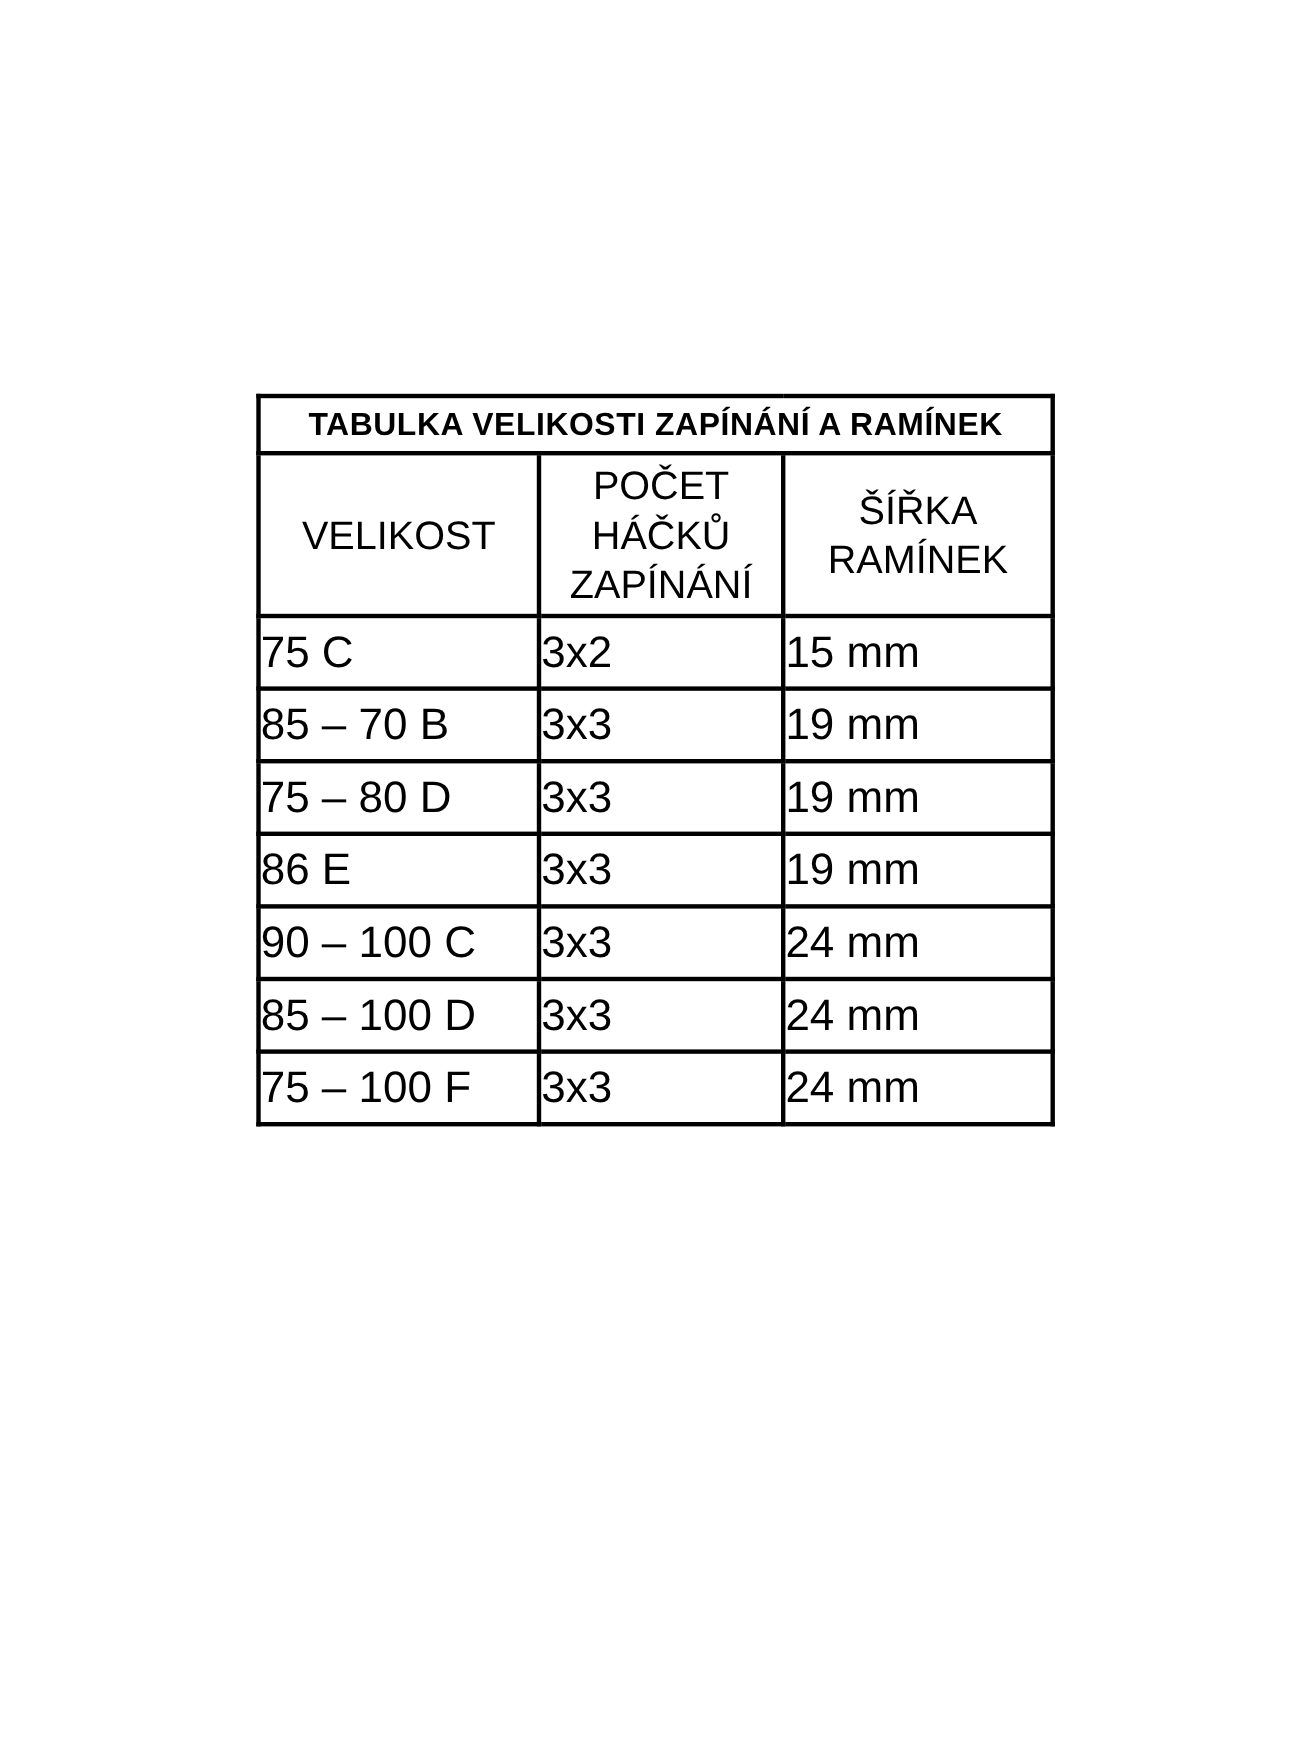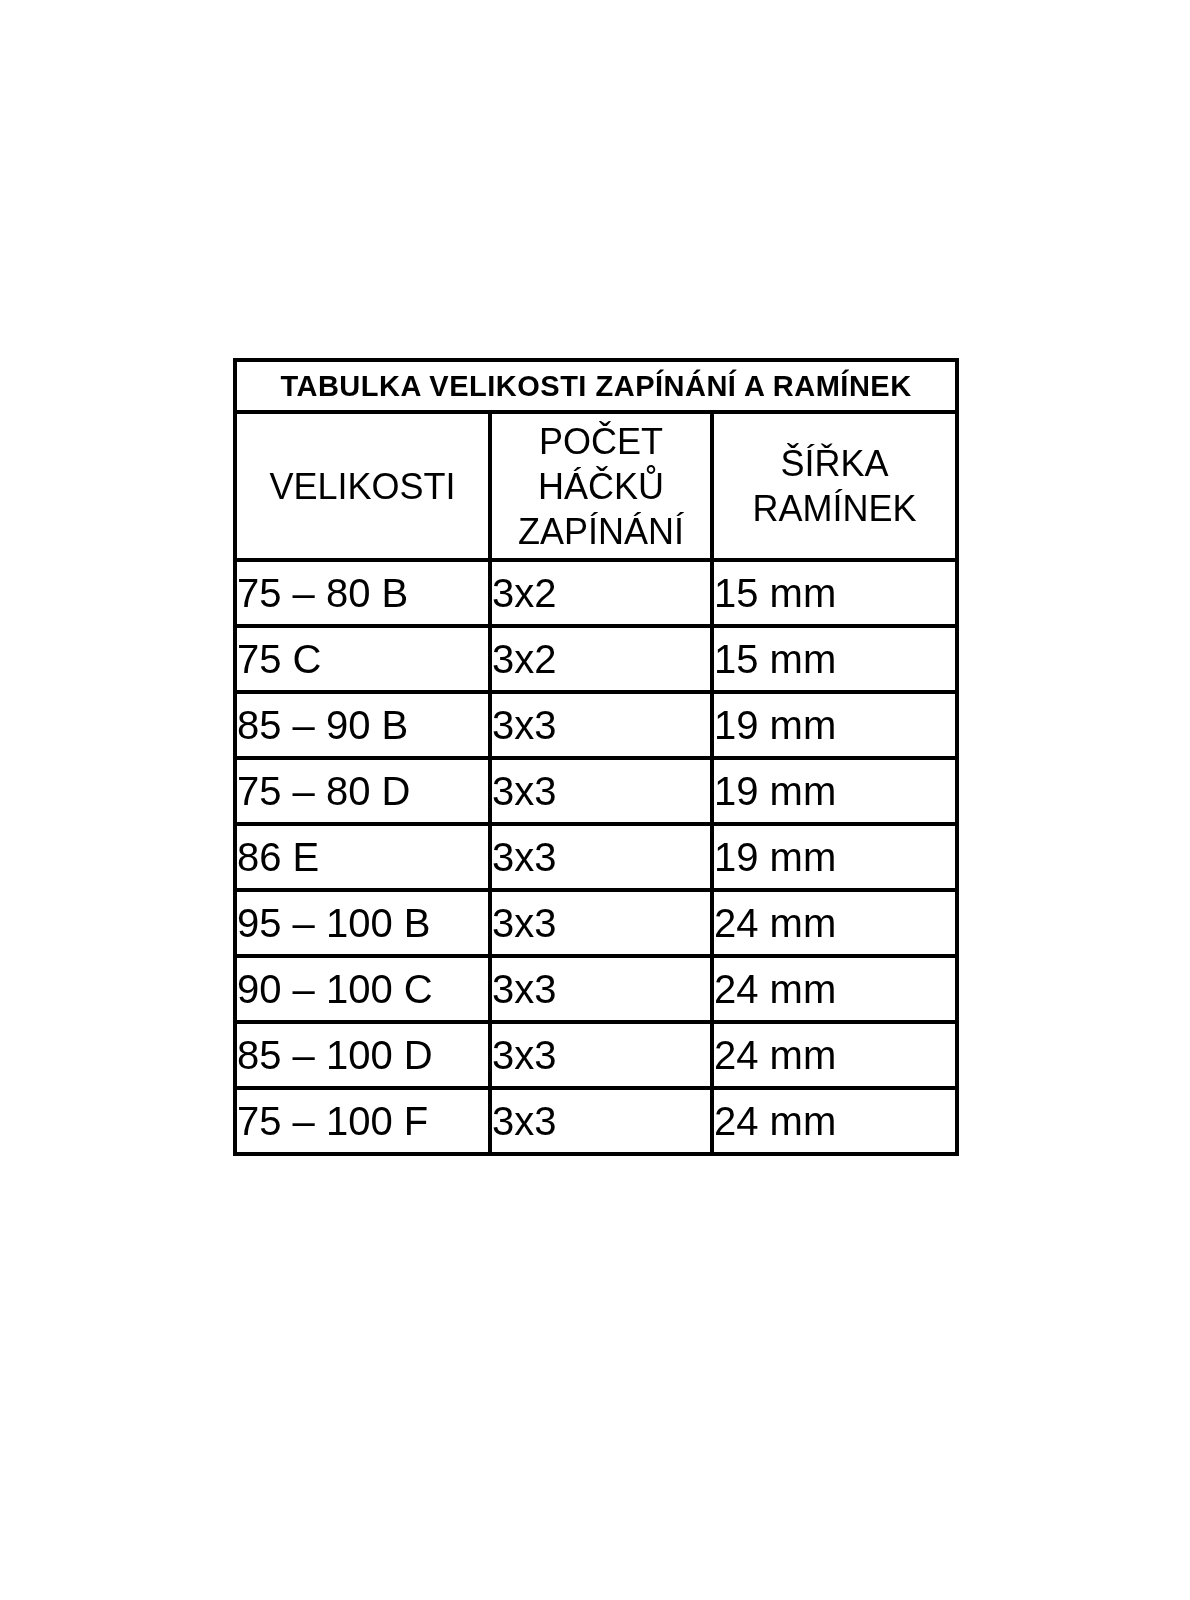--- a/index.html
+++ b/index.html
@@ -67,55 +67,45 @@
     <colgroup>
       <col class="c1">
         <col class="c2">
         <col class="c3">
     </colgroup>
     <thead>
       <tr>
         <th colspan="3" class="table-title">TABULKA VELIKOSTI ZAPÍNÁNÍ A RAMÍNEK</th>
       </tr>
       <tr class="header-row">
-        <th><span class="hdr-inner">VELIKOSTI</span></th>
+        <th><span class="hdr-inner">VELIKOST</span></th>
         <th><span class="hdr-inner">POČET HÁČKŮ ZAPÍNÁNÍ</span></th>
         <th><span class="hdr-inner">ŠÍŘKA RAMÍNEK</span></th>
       </tr>
     </thead>
     <tbody>
       <tr>
-        <td>75 – 80 B</td>
-        <td>3x2</td>
-        <td>15 mm</td>
-      </tr>
-      <tr>
         <td>75 C</td>
         <td>3x2</td>
         <td>15 mm</td>
       </tr>
       <tr>
-        <td>85 – 90 B</td>
+        <td>85 – 70 B</td>
         <td>3x3</td>
         <td>19 mm</td>
       </tr>
       <tr>
         <td>75 – 80 D</td>
         <td>3x3</td>
         <td>19 mm</td>
       </tr>
       <tr>
         <td>86 E</td>
         <td>3x3</td>
         <td>19 mm</td>
-      </tr>
-      <tr>
-        <td>95 – 100 B</td>
-        <td>3x3</td>
-        <td>24 mm</td>
       </tr>
       <tr>
         <td>90 – 100 C</td>
         <td>3x3</td>
         <td>24 mm</td>
       </tr>
       <tr>
         <td>85 – 100 D</td>
         <td>3x3</td>
         <td>24 mm</td>

